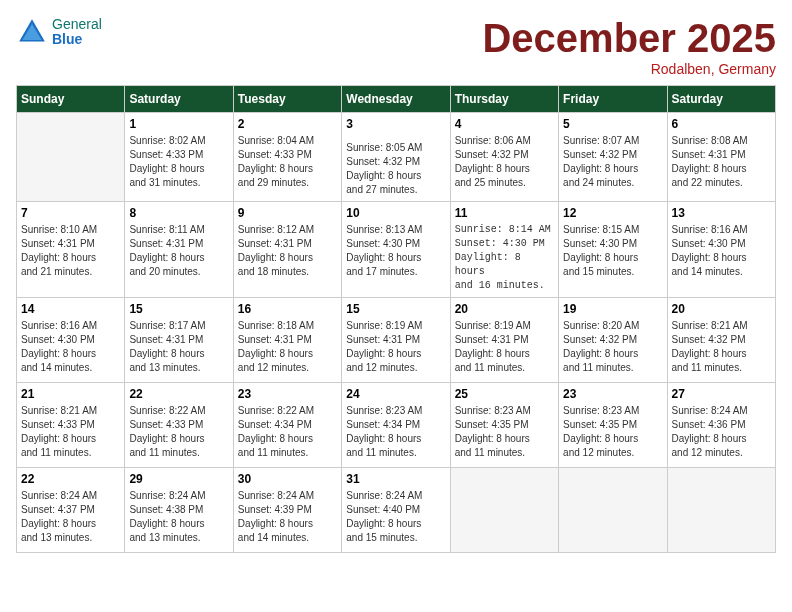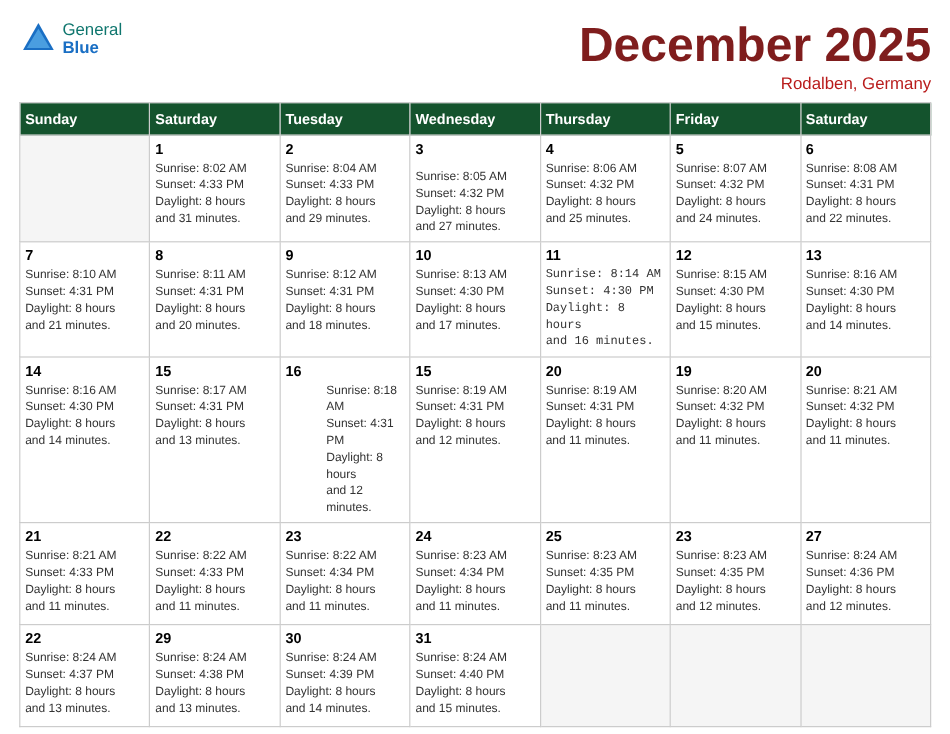--- a/index.html
+++ b/index.html
@@ -230,21 +230,21 @@
         </td>
         <td>
           <div class="day-num">15</div>
           <div class="day-info" style="white-space: pre-line;">Sunrise: 8:17 AM
 Sunset: 4:31 PM
 Daylight: 8 hours
 and 13 minutes.</div>
         </td>
         <td>
           <div class="day-num">16</div>
-          <div class="day-info" style="white-space: pre-line; margin-left: 34px;">Sunrise: 8:18 AM
+          <div class="day-info" style="white-space: pre-line;">Sunrise: 8:18 AM
 Sunset: 4:31 PM
 Daylight: 8 hours
 and 12 minutes.</div>
         </td>
         <td>
           <div class="day-num">15</div>
           <div class="day-info" style="white-space: pre-line;">Sunrise: 8:19 AM
 Sunset: 4:31 PM
 Daylight: 8 hours
 and 12 minutes.</div>

